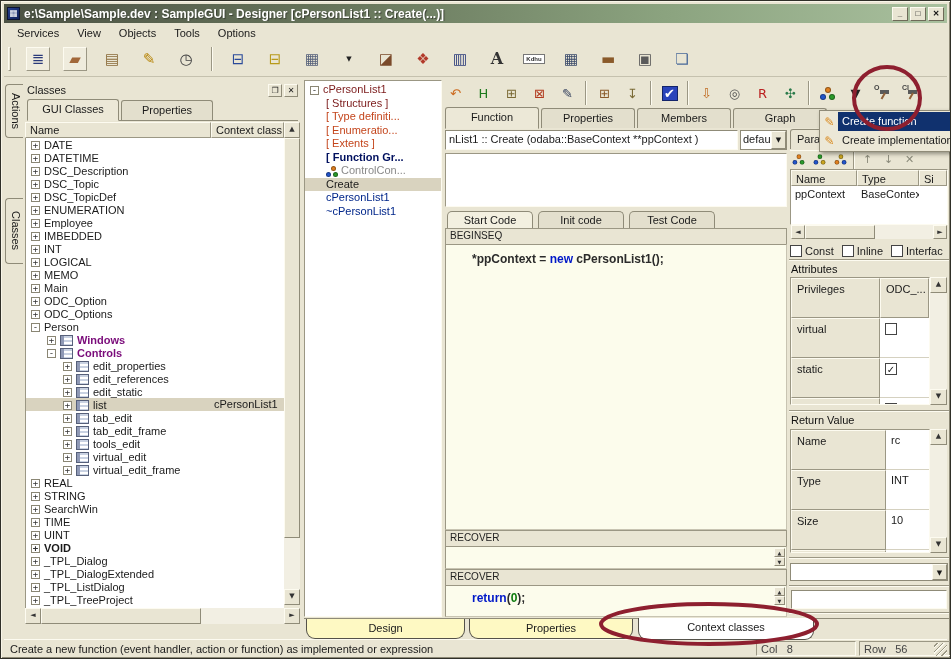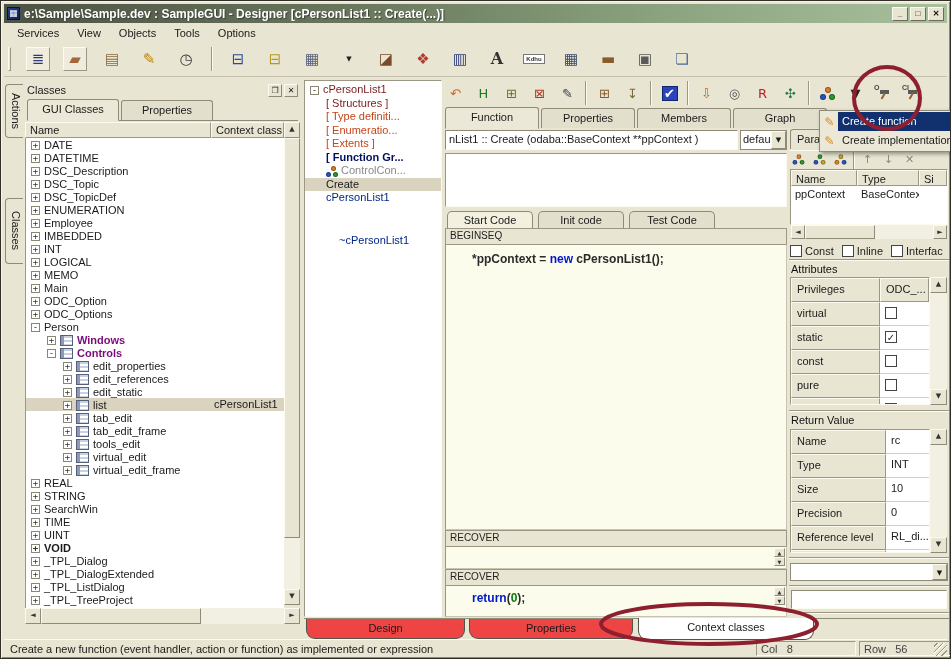--- a/index.html
+++ b/index.html
@@ -111,42 +111,42 @@
   
   #param-tab{left:789px;top:128px;width:48px;height:20px;border:1px solid #8f8b78;border-bottom:none;border-radius:3px 3px 0 0;
     background:#e9e5d3;padding:3px 6px 0 6px;}
   #param-toolbar{left:789px;top:149px;width:160px;height:17px;display:flex;align-items:center;gap:4px;border-top:1px solid #fdfbf0;}
   #param-toolbar .tbtn{width:17px;height:16px;}
   #param-toolbar .tbtn .glyph{font-size:11px;}
   #param-toolbar .balls{transform:scale(.8);}
   .grid{position:absolute;background:#fff;border:1px solid;border-color:#9b9784 #fdfbf0 #fdfbf0 #9b9784;overflow:hidden;}
   .gcell{position:absolute;overflow:hidden;white-space:nowrap;padding:2px 4px;}
   .gcell.hdr{background:#e9e5d3;border:1px solid;border-color:#fdfbf0 #9b9784 #9b9784 #fdfbf0;}
-  .rrow{display:flex;height:24px;}
+  .rrow{display:flex;height:40px;}
   .rlabel{width:89px;background:#e9e5d3;border:1px solid;border-color:#fdfbf0 #9b9784 #9b9784 #fdfbf0;padding:4px 5px;overflow:hidden;white-space:nowrap;}
   .rval{flex:1;background:#fff;border-bottom:1px solid #d5d1c0;padding:4px 5px;white-space:nowrap;overflow:hidden;}
   .checkbox{display:inline-block;width:12px;height:12px;background:#fff;border:1px solid #444;text-align:center;
     line-height:11px;font-size:10px;vertical-align:middle;font-family:"DejaVu Sans",sans-serif;}
   .cb-row{display:flex;align-items:center;gap:3px;}
   .section-label{position:absolute;font-size:11px;color:#111;}
   .groove{position:absolute;height:2px;border-top:1px solid #9b9784;border-bottom:1px solid #fdfbf0;}
   #rp-combo{left:789px;top:562px;width:158px;height:18px;display:flex;background:#fff;border:1px solid #8f8b78;}
   #rp-field{left:790px;top:589px;width:156px;height:19px;}
 
   
   #dropdown-menu{left:818px;top:109px;width:133px;height:42px;background:#ece8d7;border:1px solid #8f8b78;
     box-shadow:2px 2px 4px rgba(40,40,30,.45);z-index:40;padding:1px;}
   .dd-item{display:flex;height:19px;align-items:center;}
   .dd-item .ico{width:17px;text-align:center;font-family:"DejaVu Sans",sans-serif;color:#d98719;font-size:12px;}
   .dd-item .lbl{flex:1;padding:2px 4px;white-space:nowrap;overflow:hidden;height:100%;line-height:15px;}
   .dd-item.sel .lbl{background:#10316e;color:#fff;}
 
   
   #bottom-line{left:303px;top:617px;width:646px;height:1px;background:#8f8b78;}
-  .btab{position:absolute;top:618px;height:20px;background:#ef4444;border:1px solid #55524a;border-top:none;
+  .btab{position:absolute;top:618px;height:20px;background:#fef9c3;border:1px solid #55524a;border-top:none;
     border-radius:0 0 9px 9px;text-align:center;padding-top:3px;}
   .btab.active{background:#fff;top:617px;height:22px;z-index:5;}
 
   
   #statusbar{left:3px;top:638px;right:3px;height:18px;border-top:1px solid #fdfbf0;}
   #status-msg{position:absolute;left:6px;top:3px;}
   .status-box{position:absolute;top:1px;height:15px;border:1px solid;border-color:#9b9784 #fdfbf0 #fdfbf0 #9b9784;color:#444;padding:1px 4px;}
   #grip-corner{position:absolute;right:0;top:3px;width:13px;height:13px;
     background:repeating-linear-gradient(135deg,transparent 0 2px,#9b9784 2px 3px,#fdfbf0 3px 4px);}
 
@@ -303,21 +303,21 @@
   <div id="object-tree" class="abs">
       <div class="trow" style="padding-left: 5px;"><span class="expander">-</span><span class="tlabel maroon">cPersonList1</span></div>
       <div class="trow" style="padding-left: 21px;"><span class="tlabel maroon">[ Structures ]</span></div>
       <div class="trow" style="padding-left: 21px;"><span class="tlabel orange">[ Type definiti...</span></div>
       <div class="trow" style="padding-left: 21px;"><span class="tlabel orange">[ Enumeratio...</span></div>
       <div class="trow" style="padding-left: 21px;"><span class="tlabel orange">[ Extents ]</span></div>
       <div class="trow" style="padding-left: 21px;"><span class="tlabel navy-bold">[ Function Gr...</span></div>
       <div class="trow" style="padding-left: 21px;"><span class="balls mini"><i class="b0" style="background: rgb(224, 128, 32);"></i><i class="b1" style="background: rgb(34, 85, 204);"></i><i class="b2" style="background: rgb(42, 154, 42);"></i></span><span class="tlabel gray">ControlCon...</span></div>
       <div class="trow sel" style="padding-left: 21px;"><span class="tlabel">Create</span></div>
       <div class="trow" style="padding-left: 21px;"><span class="tlabel navy">cPersonList1</span></div>
-      <div class="trow" style="padding-left: 34px; margin-top: 29px;"><span class="tlabel navy">~cPersonList1</span></div>
+      <div class="trow" style="padding-left: 21px;"><span class="tlabel navy">~cPersonList1</span></div>
     </div>
 
   <div id="fn-toolbar" class="abs">
       <div class="tbtn">
         <span class="glyph" style="color: rgb(204, 106, 31);">↶</span>
       </div>
       <div class="tbtn">
         <span class="glyph" style="color: rgb(29, 122, 29);">H</span>
       </div>
       <div class="tbtn">

